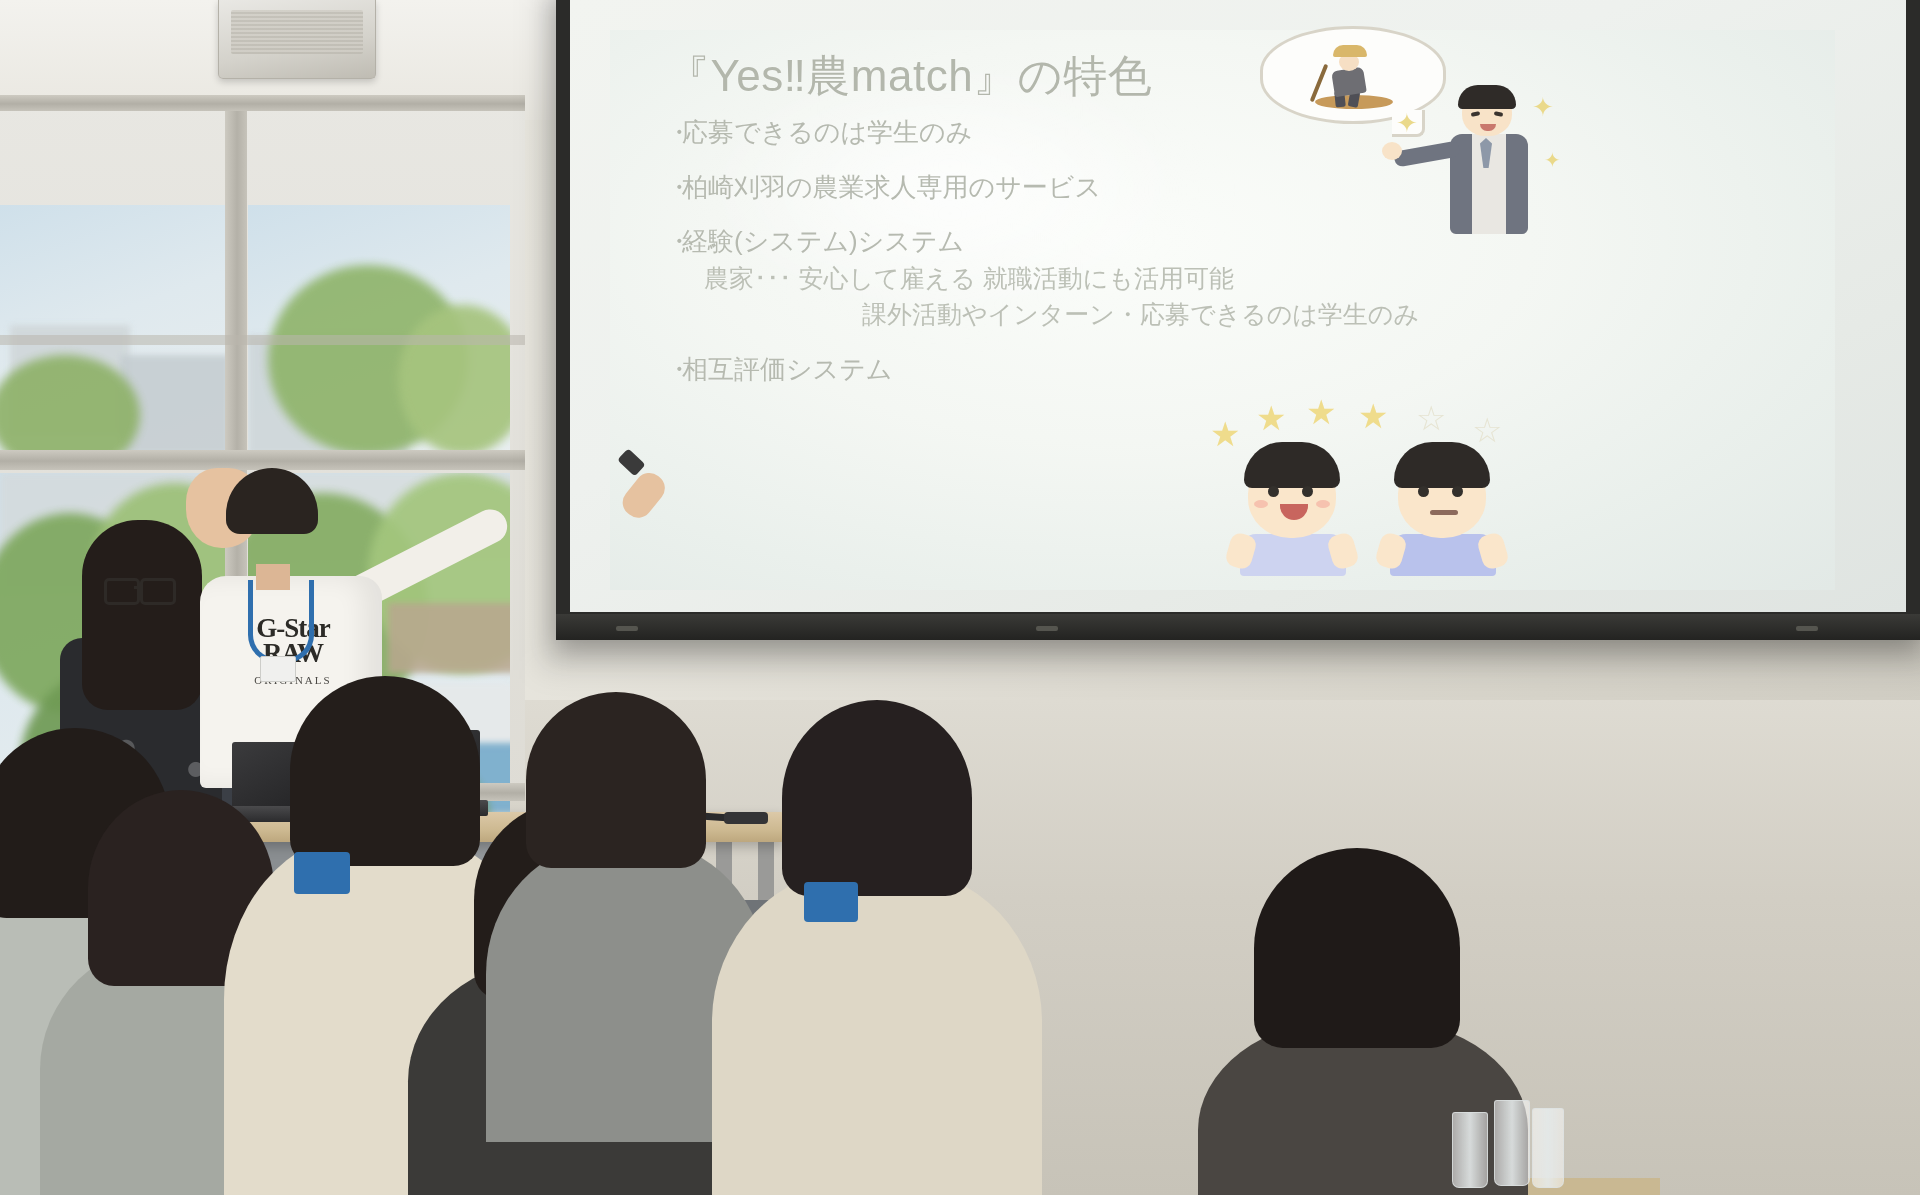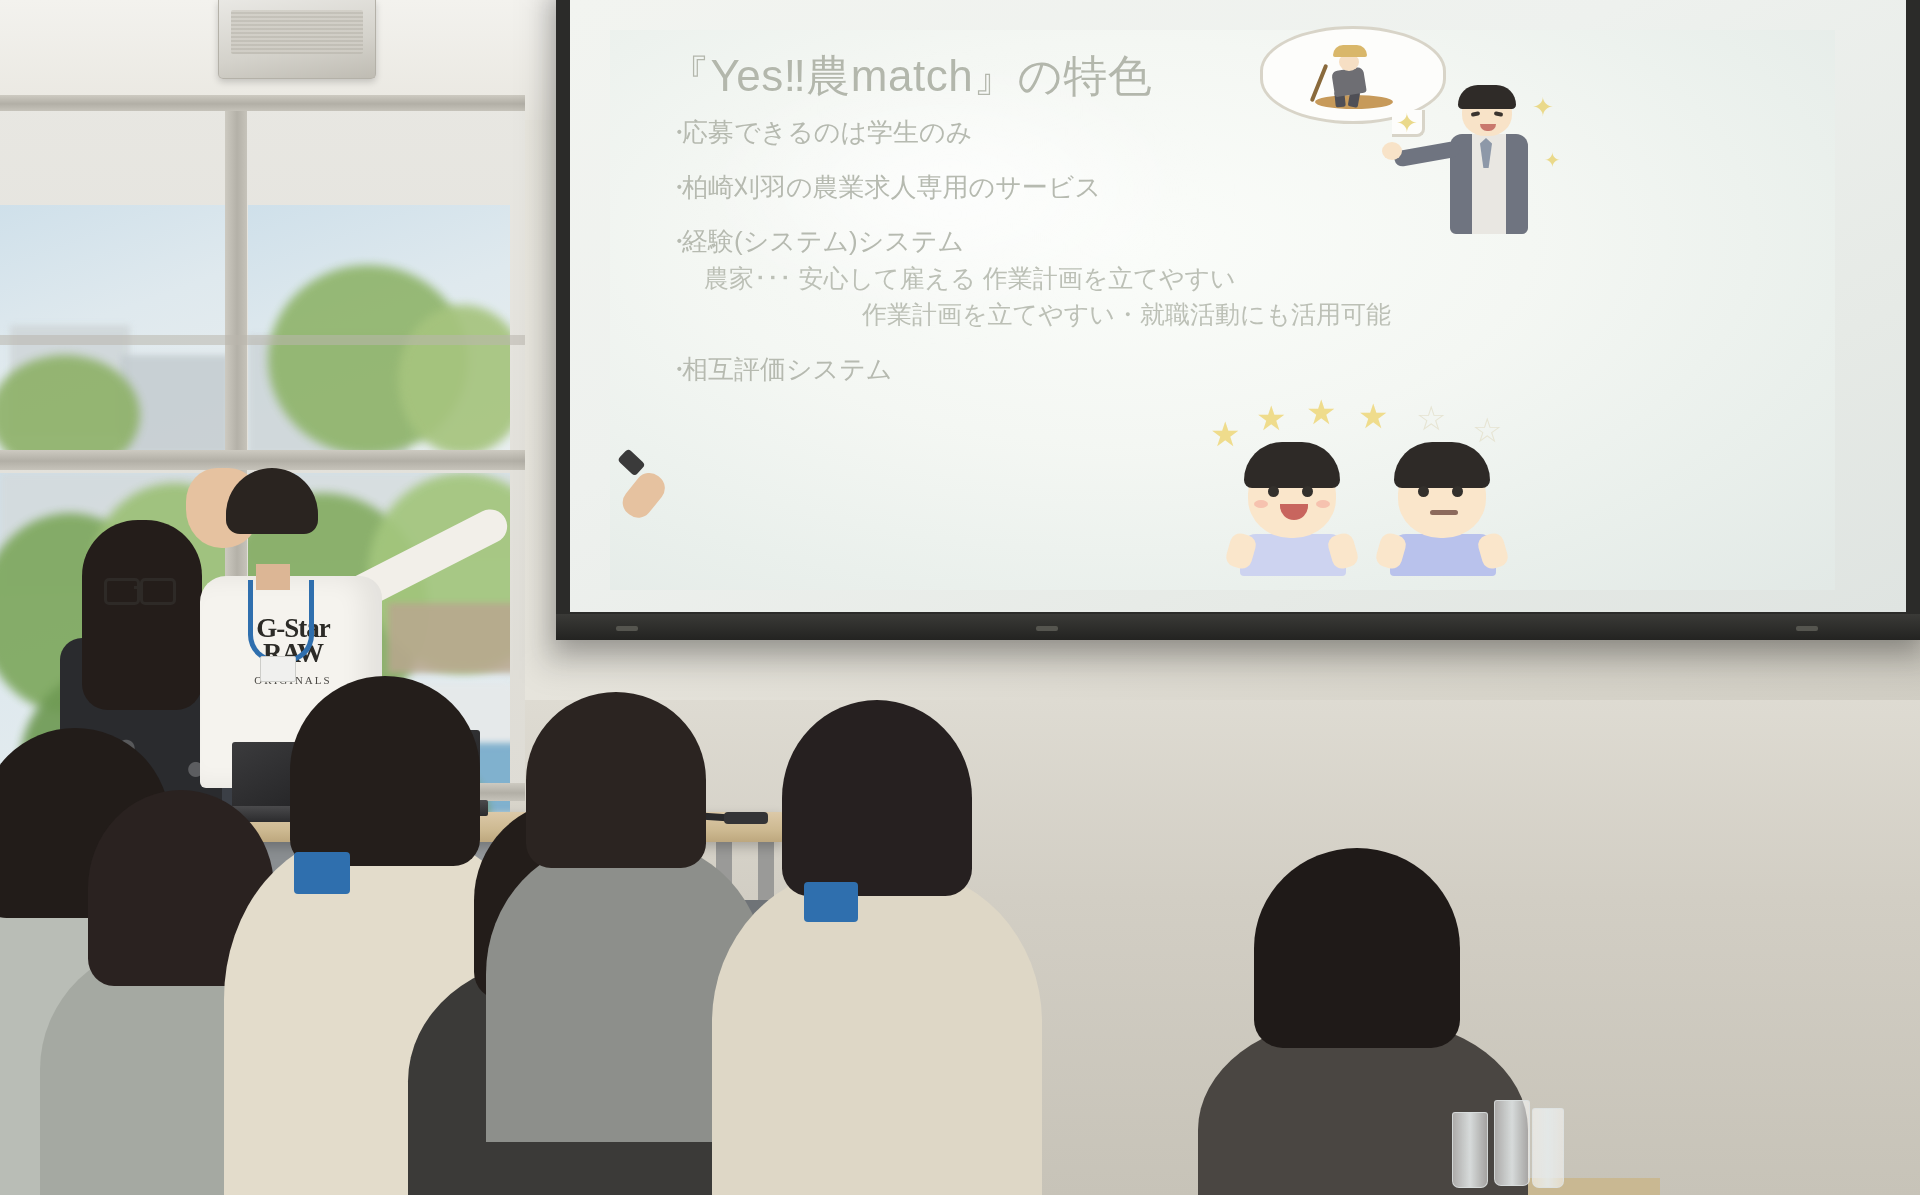--- a/index.html
+++ b/index.html
@@ -308,22 +308,22 @@
         </div>
 
         <div class="bullet">
           <span class="dot">・</span><span>柏崎刈羽の農業求人専用のサービス</span>
         </div>
 
         <div class="grp">
           <div class="bullet">
             <span class="dot">・</span><span>経験(システム)システム</span>
           </div>
-          <div class="subline ind1">農家･･･  安心して雇える  作業計画を立てやすい</div>
-          <div class="subline ind2">作業計画を立てやすい・就職活動にも活用可能</div>
+          <div class="subline ind1">農家･･･  安心して雇える  就職活動にも活用可能</div>
+          <div class="subline ind2">課外活動やインターン・応募できるのは学生のみ</div>
         </div>
 
         <div class="grp">
           <div class="bullet">
             <span class="dot">・</span><span>相互評価システム</span>
           </div>
         </div>
 
       </div>
 

